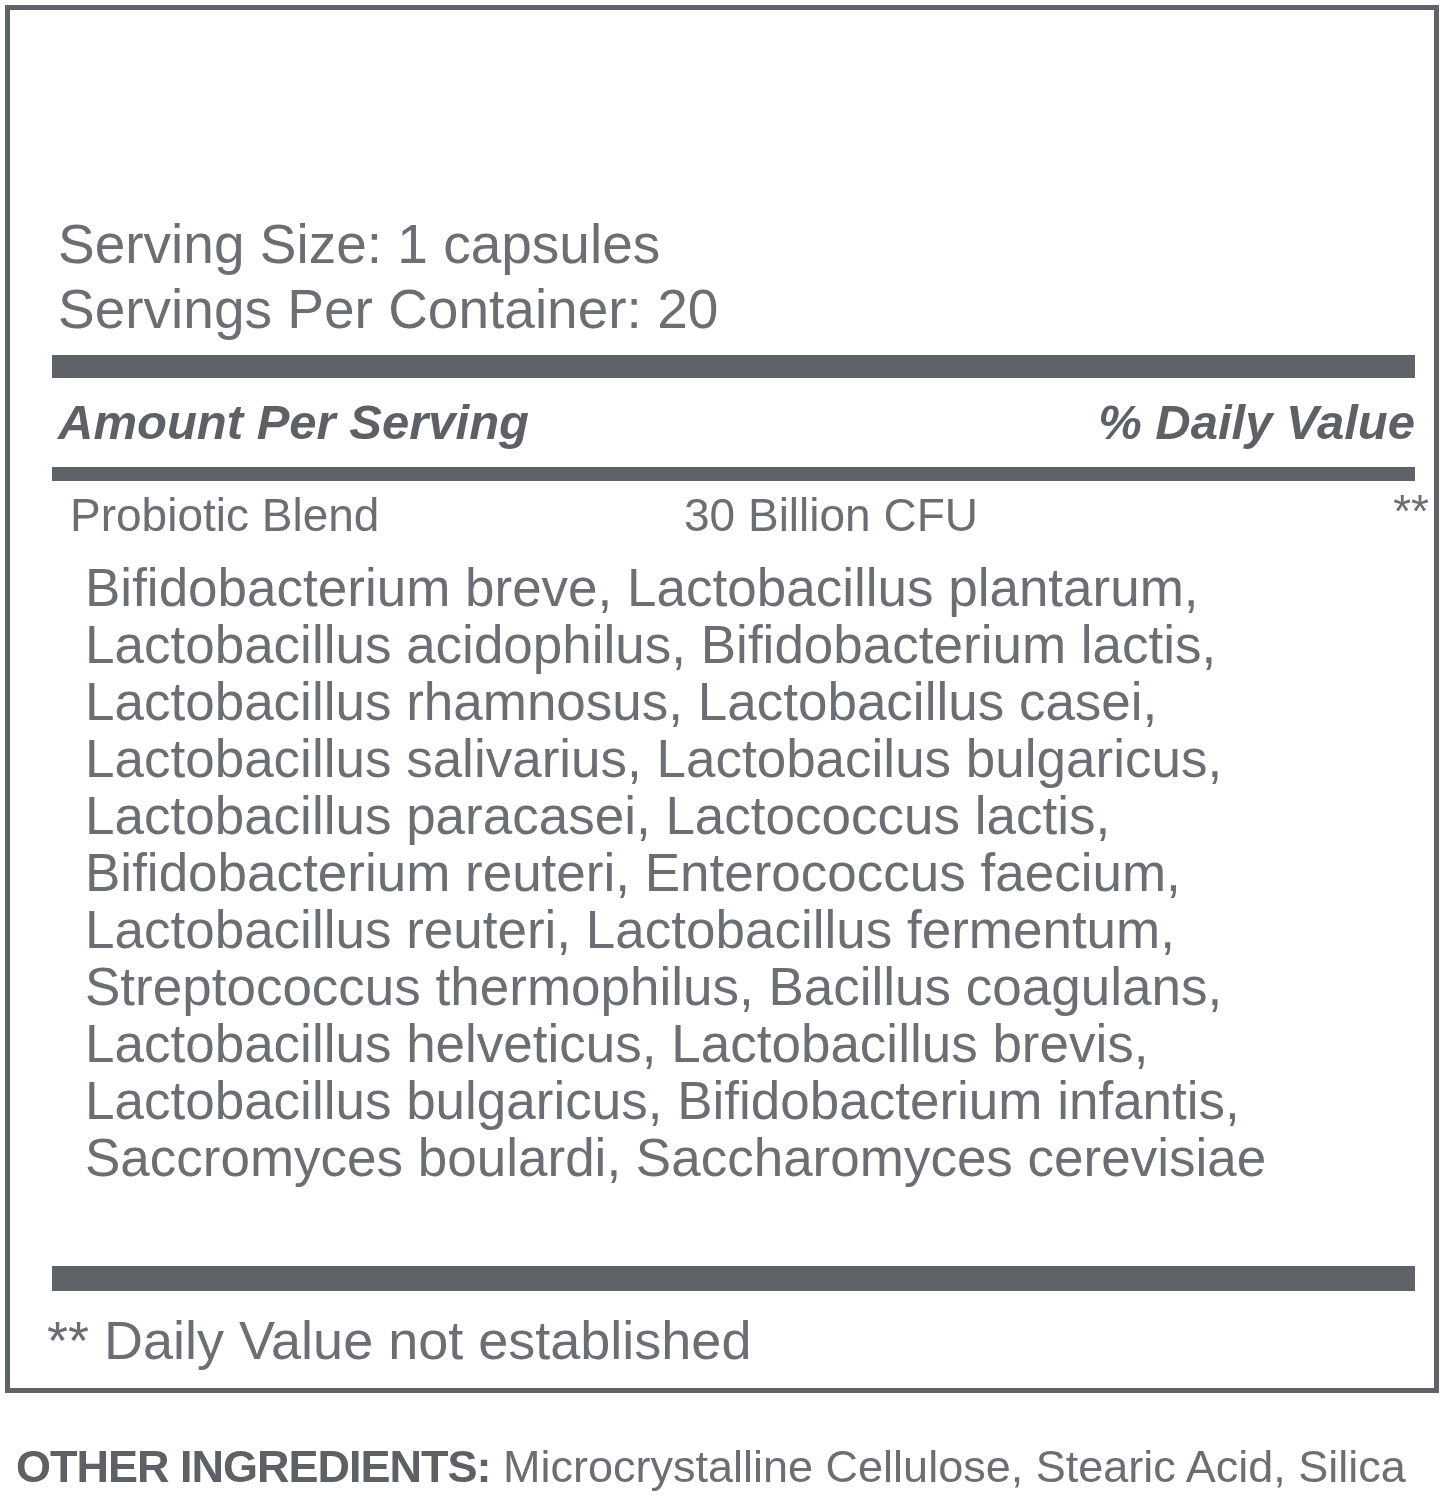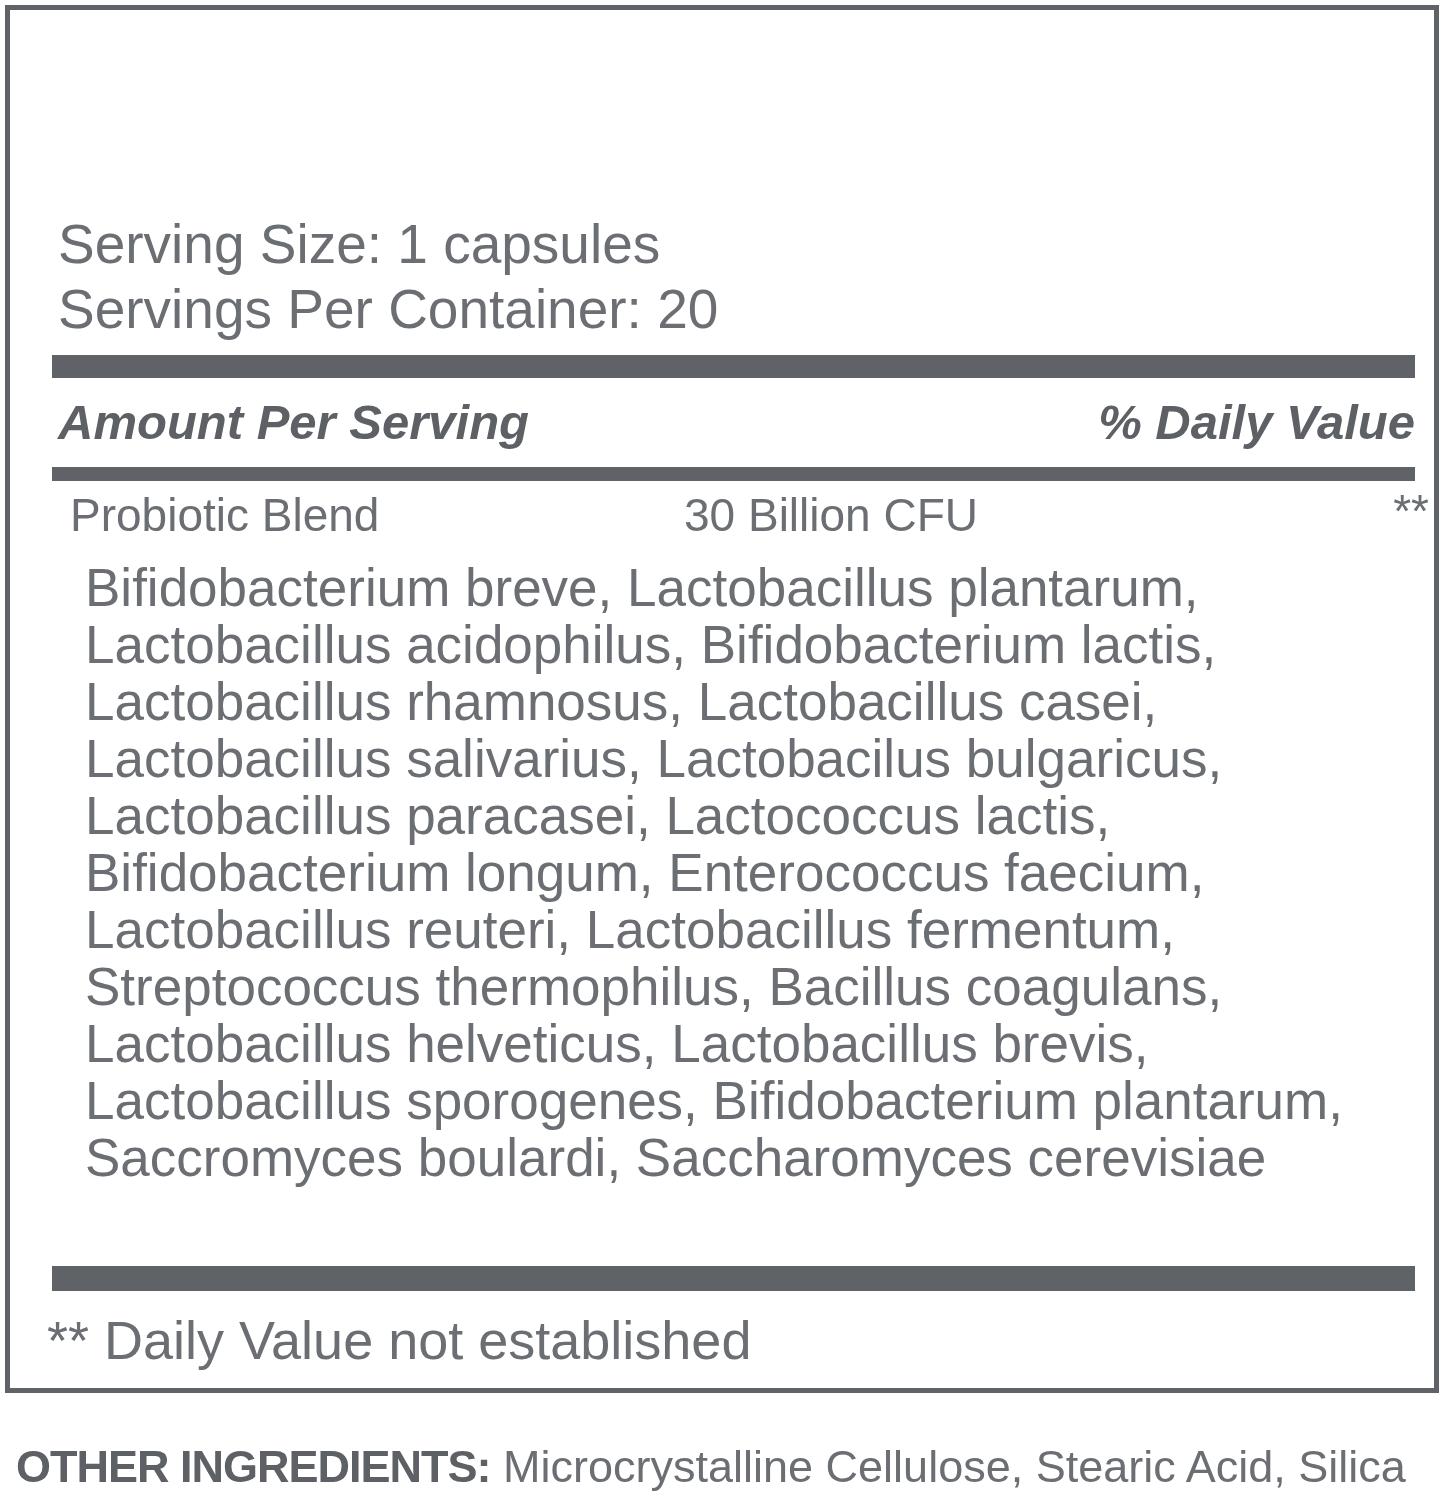--- a/index.html
+++ b/index.html
@@ -93,25 +93,25 @@
       <span class="amount">30 Billion CFU</span>
       <span class="dv">**</span>
     </div>
 
     <div class="ingredient-lines">
         <div class="line">Bifidobacterium breve, Lactobacillus plantarum,</div>
         <div class="line">Lactobacillus acidophilus, Bifidobacterium lactis,</div>
         <div class="line">Lactobacillus rhamnosus, Lactobacillus casei,</div>
         <div class="line">Lactobacillus salivarius, Lactobacilus bulgaricus,</div>
         <div class="line">Lactobacillus paracasei, Lactococcus lactis,</div>
-        <div class="line">Bifidobacterium longum, Enterococcus faecium,</div>
+        <div class="line">Bifidobacterium reuteri, Enterococcus faecium,</div>
         <div class="line">Lactobacillus reuteri, Lactobacillus fermentum,</div>
         <div class="line">Streptococcus thermophilus, Bacillus coagulans,</div>
         <div class="line">Lactobacillus helveticus, Lactobacillus brevis,</div>
-        <div class="line">Lactobacillus sporogenes, Bifidobacterium plantarum,</div>
+        <div class="line">Lactobacillus bulgaricus, Bifidobacterium infantis,</div>
         <div class="line">Saccromyces boulardi, Saccharomyces cerevisiae</div>
       </div>
 
     <div class="rule-bar bar-bottom"></div>
 
     <div class="footnote">** Daily Value not established</div>
 
   </div>
 
   <div class="other-ingredients">

